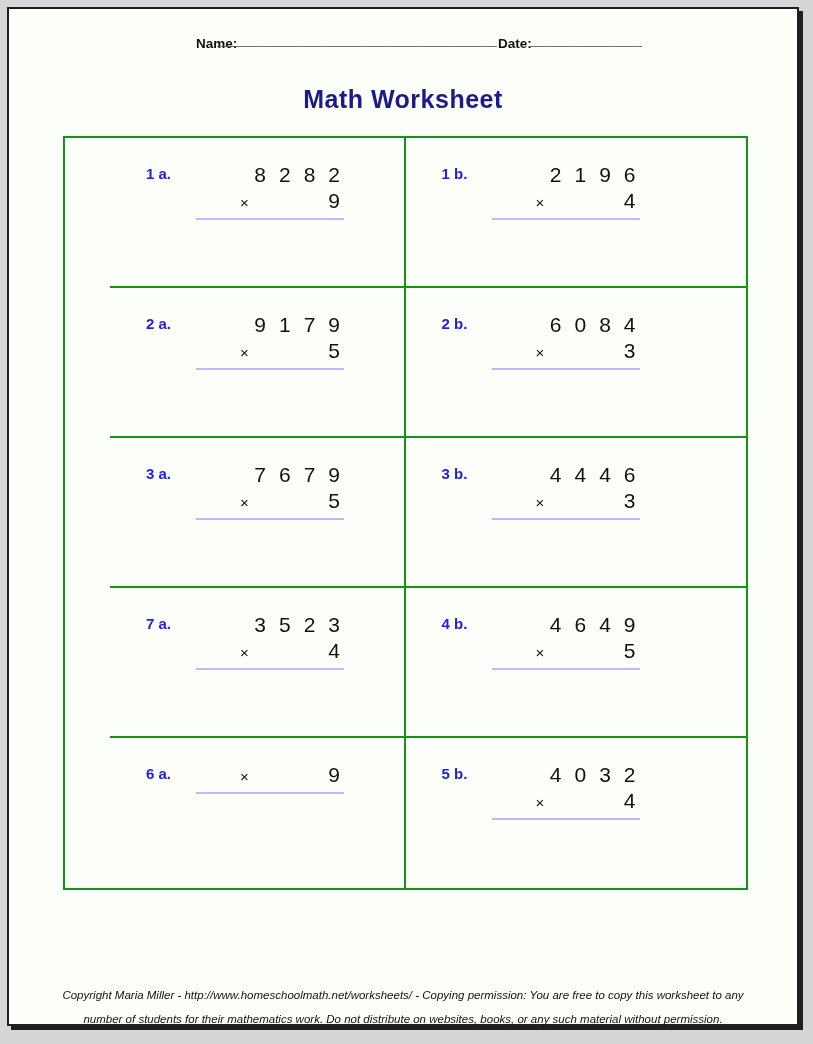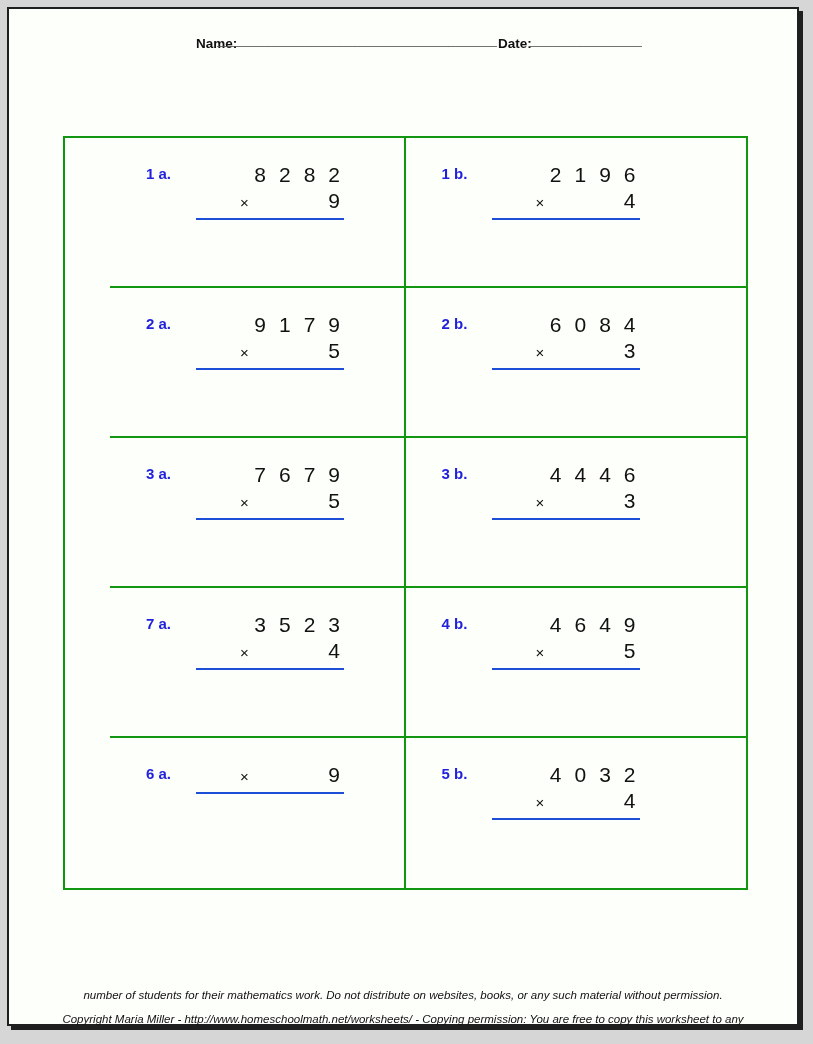--- a/index.html
+++ b/index.html
@@ -54,21 +54,21 @@
     box-sizing:border-box;
   }
   .cell.col-a{border-right:2px solid #129612;margin-left:45px;}
   .cell.rb{border-bottom:2px solid #129612;}
   .plabel{
     position:absolute;left:36px;top:27px;
     font-size:15px;font-weight:bold;color:#2222dd;
   }
   .prob{
     position:absolute;left:86px;top:24px;width:148px;
-    border-bottom:2px solid #1d4ed8;
+    border-bottom:2px solid #c4b5fd;
     color:#111;
   }
   .top-num{
     font-size:21px;line-height:26px;
     text-align:right;
     letter-spacing:13px;
     margin-right:-9px;
     white-space:nowrap;
   }
   .mul-row{
@@ -89,20 +89,21 @@
 </head>
 <body>
 
 <div class="page">
 
   <span class="hdr-label hdr-name-label">Name:</span>
   <span class="hdr-line hdr-name-line">_________________________________________</span>
   <span class="hdr-label hdr-date-label">Date:</span>
   <span class="hdr-line hdr-date-line">________________</span>
 
+  <div class="title">Math Worksheet</div>
 
   <div class="grid">
 
     <div class="cell col-a rb">
       <span class="plabel">1 a.</span>
       <div class="prob">
         <div class="top-num">8282</div>
         <div class="mul-row">
           <span class="times">×</span>
           <span class="mult">9</span>
@@ -204,17 +205,17 @@
         <div class="mul-row">
           <span class="times">×</span>
           <span class="mult">4</span>
         </div>
       </div>
     </div>
 
   </div>
 
   <div class="footer">
+    <div>Copyright Maria Miller - http://www.homeschoolmath.net/worksheets/ - Copying permission: You are free to copy this worksheet to any</div>
     <div>number of students for their mathematics work. Do not distribute on websites, books, or any such material without permission.</div>
-    <div>Copyright Maria Miller - http://www.homeschoolmath.net/worksheets/ - Copying permission: You are free to copy this worksheet to any</div>
   </div>
 
 </div>
 
 </body></html>

